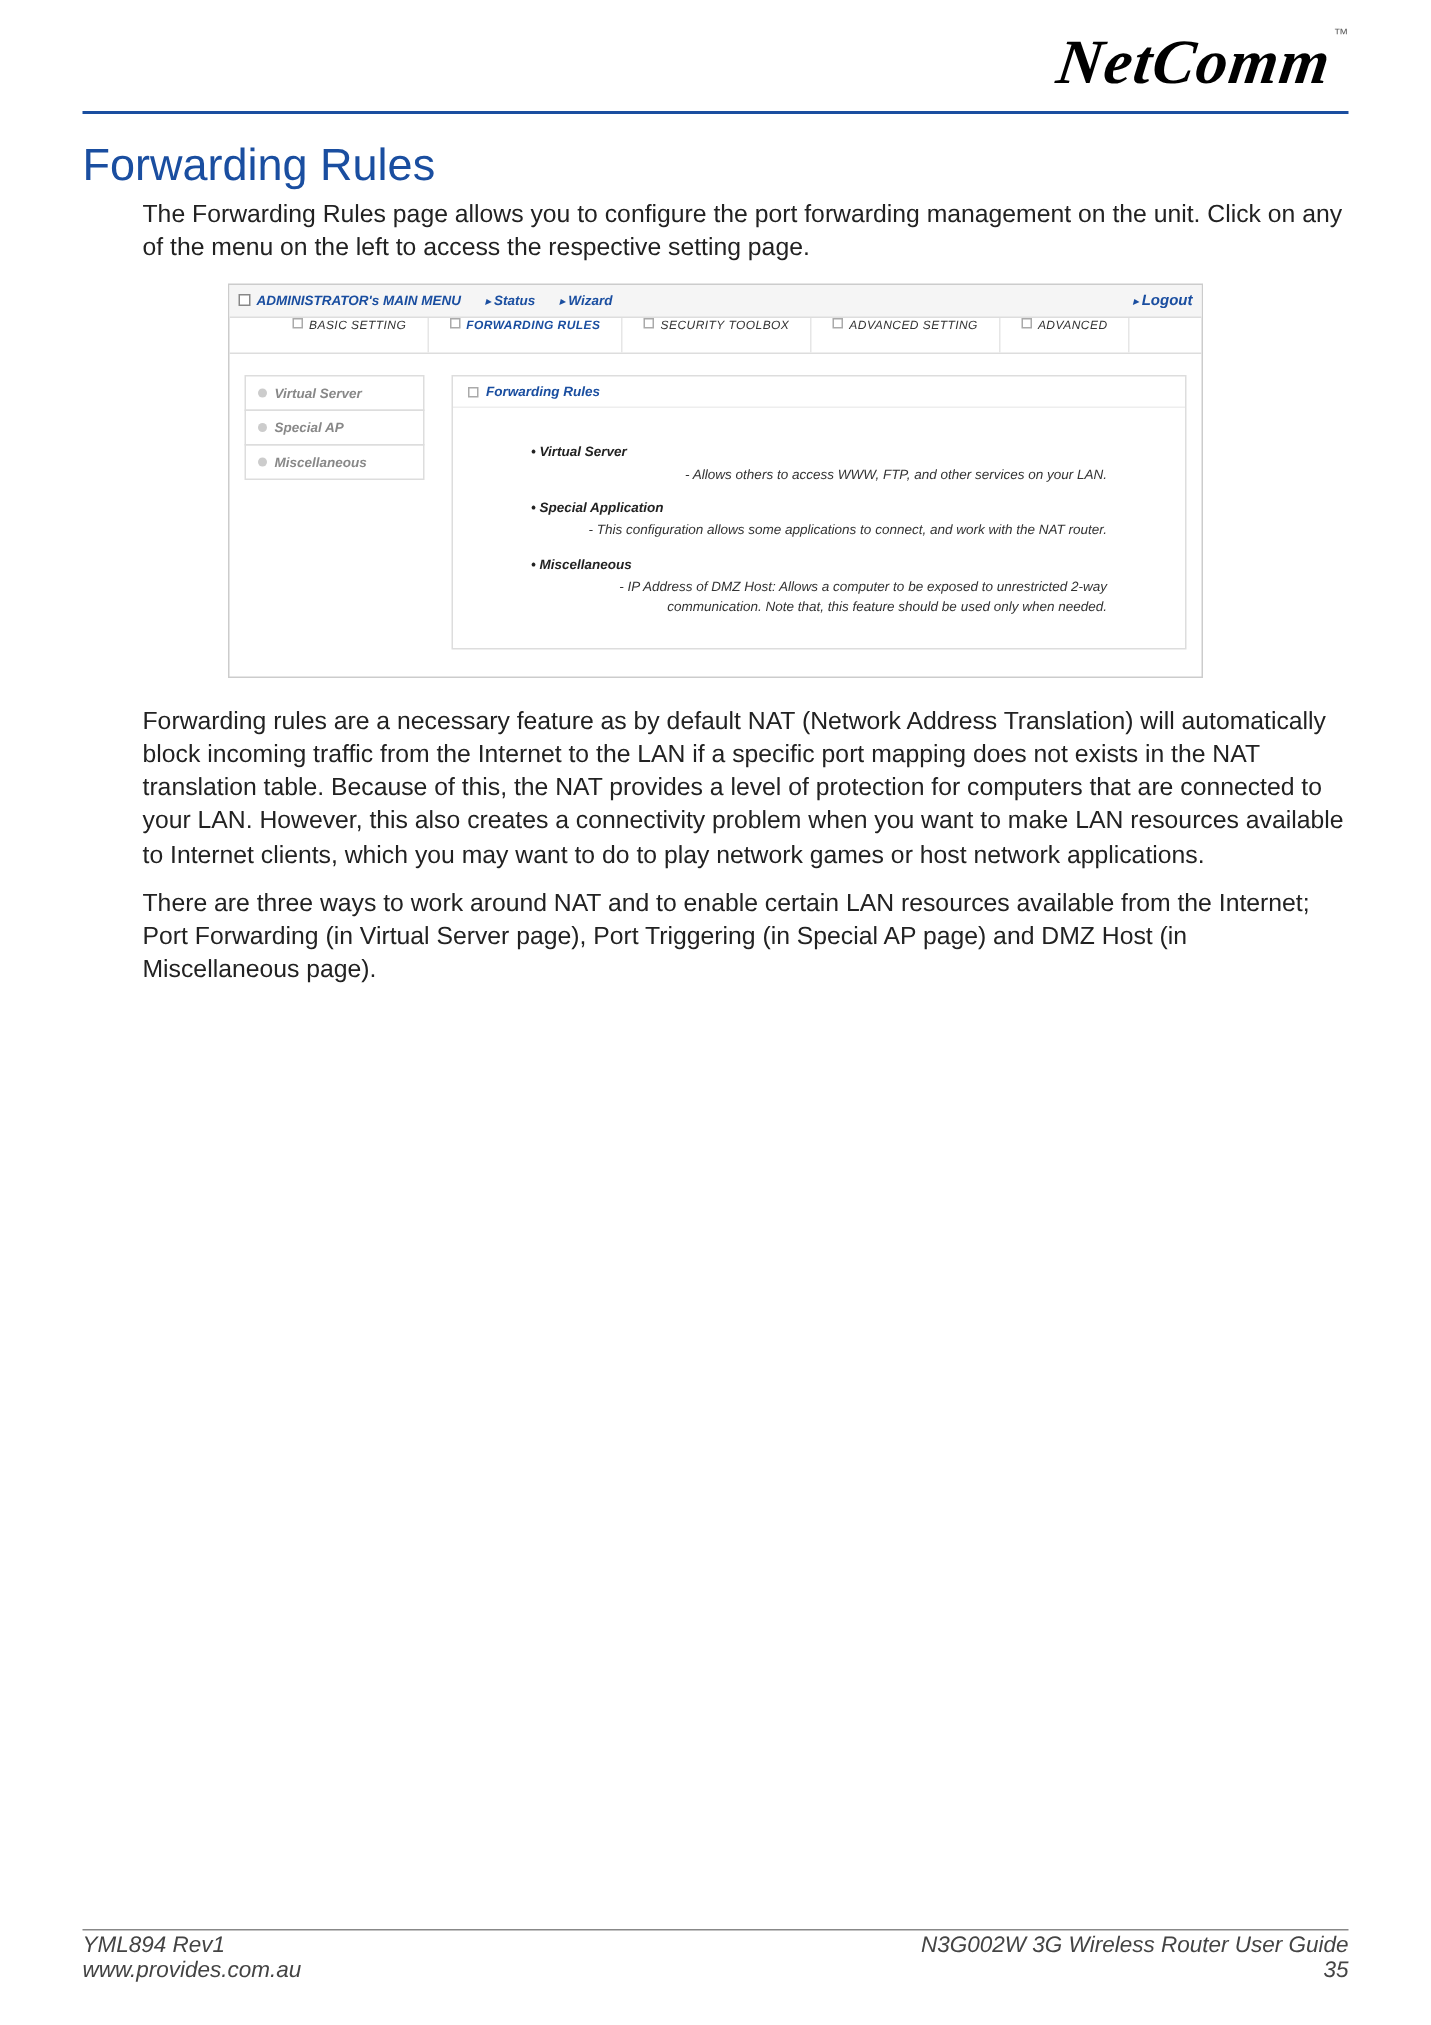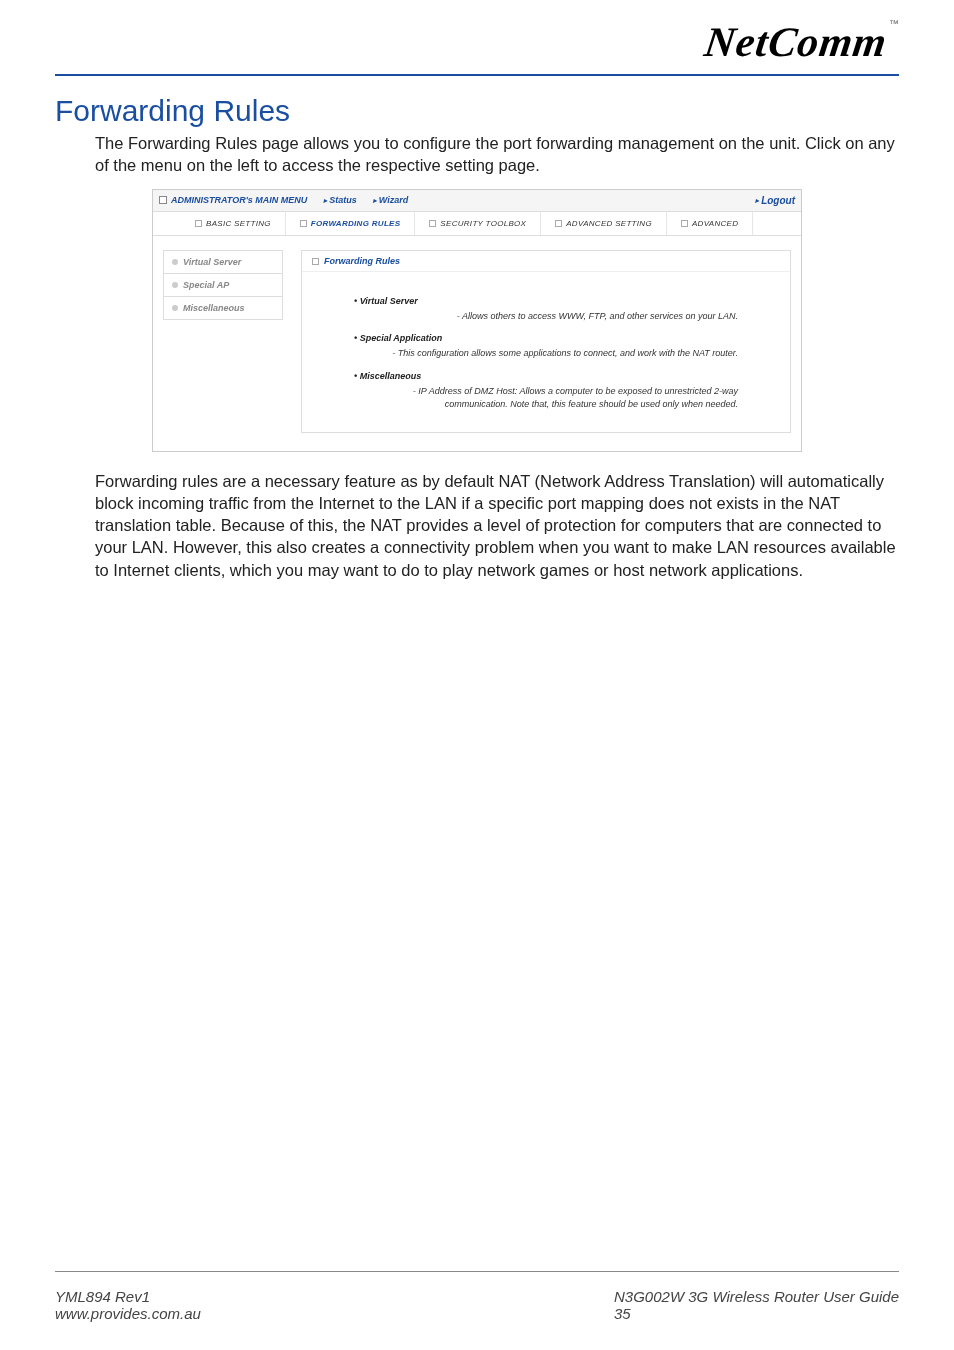--- a/index.html
+++ b/index.html
@@ -77,21 +77,21 @@
   .ss-topbar .spacer { flex:1; }
   .ss-topbar .logout { color:#1a4ea0; font-weight:bold; font-size:10px; }
   .ss-tabs {
     display: flex;
     height: 24px;
     border-bottom: 1px solid #ddd;
   }
   .ss-tab {
     flex: 0 0 auto;
     display: flex;
-    align-items: center;
+    align-items: flex-start;
     padding: 0 14px;
     border-right: 1px solid #e6e6e6;
     font-size: 8px;
     letter-spacing: 0.3px;
   }
   .ss-tab .sq { width:7px; height:7px; border:1px solid #aaa; margin-right:4px; background:#fff; }
   .ss-tab.active { color:#1a4ea0; font-weight:bold; }
   .ss-tab.first { margin-left: 28px; }
   .ss-body { display:flex; padding: 14px 10px 18px 10px; gap: 18px; }
   .ss-sidebar { width: 120px; }
@@ -116,30 +116,30 @@
   .ss-main-body { padding: 14px 52px 20px 52px; font-size: 9px; color:#222; }
   .ss-bullet { font-weight: bold; margin-top: 10px; }
   .ss-bullet::before { content:"• "; }
   .ss-desc { margin: 4px 0 0 16px; line-height: 1.5; color:#333;text-align:right; }
   .footer {
     position: absolute;
     left: 55px;
     right: 55px;
     bottom: 28px;
     border-top: 1px solid #888;
-    padding-top: 16px;
+    padding-top: 1px;
     display: flex;
     justify-content: space-between;
     font-family: Arial, Helvetica, sans-serif;
     font-size: 15px;
     font-style: italic;
     color: #444;
   }
   .footer .left { text-align: left; }
-  .footer .right { }
+  .footer .right { text-align: right; }
 </style>
 </head>
 <body>
 
 <div class="page">
   <div class="header">
     <span>
       <span class="logo-text">NetComm</span><span class="tm">™</span>
     </span>
   </div>
@@ -195,20 +195,21 @@
           <div class="ss-bullet">Special Application</div>
           <div class="ss-desc">- This configuration allows some applications to connect, and work with the NAT router.</div>
           <div class="ss-bullet">Miscellaneous</div>
           <div class="ss-desc">- IP Address of DMZ Host: Allows a computer to be exposed to unrestricted 2-way communication. Note that, this feature should be used only when needed.</div>
         </div>
       </div>
     </div>
   </div>
 
   <p class="body-text">Forwarding rules are a necessary feature as by default NAT (Network Address Translation) will automatically block incoming traffic from the Internet to the LAN if a specific port mapping does not exists in the NAT translation table. Because of this, the NAT provides a level of protection for computers that are connected to your LAN. However, this also creates a connectivity problem when you want to make LAN resources available to Internet clients, which you may want to do to play network games or host network applications.</p>
+  <p class="body-text followup">There are three ways to work around NAT and to enable certain LAN resources available from the Internet; Port Forwarding (in Virtual Server page), Port Triggering (in Special AP page) and DMZ Host (in Miscellaneous page).</p>
 </div>
 
 <div class="footer">
   <div class="left">
     <div>YML894 Rev1</div>
     <div>www.provides.com.au</div>
   </div>
   <div class="right">
     <div>N3G002W 3G Wireless Router User Guide</div>
     <div>35</div>

